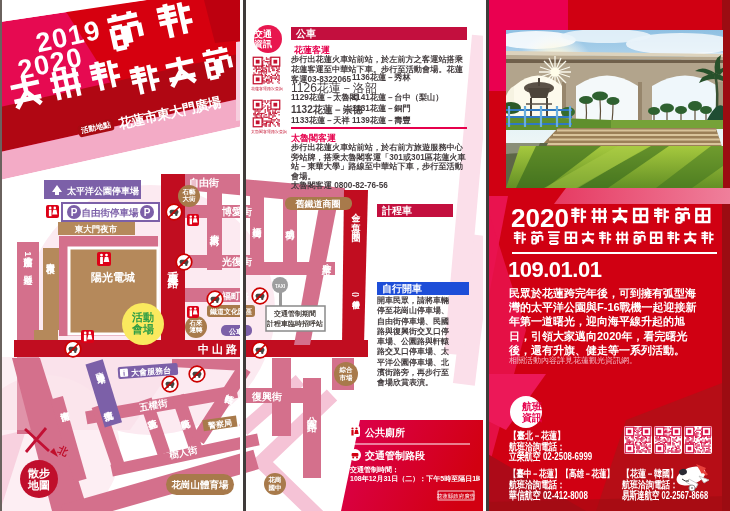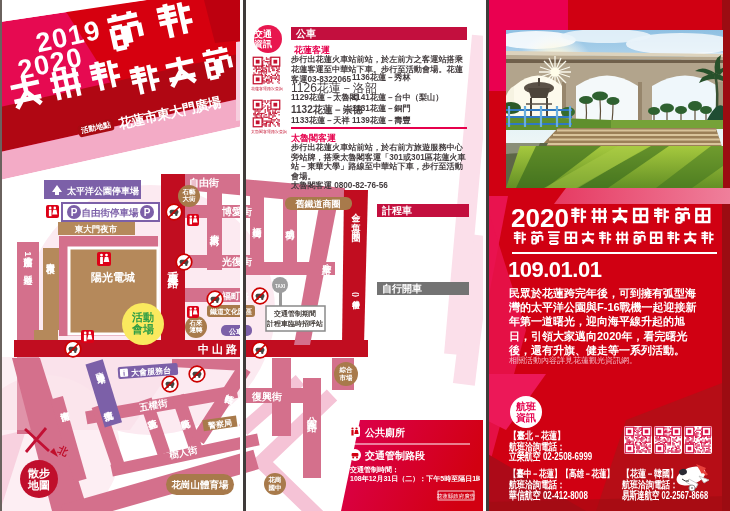--- a/index.html
+++ b/index.html
@@ -711,25 +711,26 @@
 <div class="abs" style="left:352px;top:103.0px;font-size:8.2px;color:#433c3e;font-weight:bold">1131花蓮－銅門</div>
 <div class="abs" style="left:291px;top:114.5px;font-size:8.2px;color:#433c3e;font-weight:bold">1133花蓮－天祥</div>
 <div class="abs" style="left:352px;top:114.5px;font-size:8.2px;color:#433c3e;font-weight:bold">1139花蓮－壽豐</div>
 
 <div class="abs" style="left:291px;top:127px;width:176px;height:1.5px;background:#e6004c"></div>
 
 <div class="abs" style="left:291px;top:132px;font-size:9px;font-weight:bold;color:#e6004c">太魯閣客運</div>
 
 <div class="abs" style="left:291px;top:143px;width:178px;font-size:8.2px;line-height:9.6px;color:#433c3e;font-weight:bold">步行出花蓮火車站前站，於右前方旅遊服務中心旁站牌，搭乘太魯閣客運「301或301區花蓮火車站－東華大學」路線至中華站下車，步行至活動會場。<br>太魯閣客運 0800-82-76-56</div>
 
-<div class="abs" style="left:377px;top:204px;width:92px;height:13px;background:#c30f3e;color:#fff;font-size:10px;font-weight:bold;line-height:13px;padding-left:5px;box-sizing:border-box">計程車</div>
-
-
-<div class="abs" style="left:377px;top:282px;width:92px;height:13px;background:#737373;color:#fff;font-size:10px;font-weight:bold;line-height:13px;padding-left:5px;box-sizing:border-box">自行開車</div>
-
+<div class="abs" style="left:377px;top:204px;width:76px;height:13px;background:#c30f3e;color:#fff;font-size:10px;font-weight:bold;line-height:13px;padding-left:5px;box-sizing:border-box">計程車</div>
+
+
+<div class="abs" style="left:377px;top:282px;width:92px;height:13px;background:#1d4ed8;color:#fff;font-size:10px;font-weight:bold;line-height:13px;padding-left:5px;box-sizing:border-box">自行開車</div>
+
+<div class="abs" style="left:377px;top:296px;width:76px;font-size:8px;line-height:10.3px;color:#433c3e;font-weight:bold">開車民眾，請將車輛停至花崗山停車場、自由街停車場、民國路與復興街交叉口停車場、公園路與軒轅路交叉口停車場、太平洋公園停車場、北濱街路旁，再步行至會場欣賞表演。</div>
 
 <svg class="abs" style="left:340px;top:420px" width="146" height="91" viewBox="0 0 146 91">
 <polygon points="20,0 146,0 146,91 1,91" fill="url(#boxgrad)"></polygon>
 <defs>
         <linearGradient id="boxgrad" x1="0" y1="0" x2="1" y2="0.3">
           <stop offset="0" stop-color="#dc0050"></stop>
           <stop offset="1" stop-color="#d20011"></stop>
         </linearGradient>
       </defs>
 </svg>
@@ -921,21 +922,21 @@
 
 <div class="abs" style="left:512px;top:252px;width:205px;height:1.6px;background:#fff"></div>
 
 <div class="abs w" style="left:508px;top:257px;font-size:22px;font-weight:bold;letter-spacing:-0.5px">109.01.01</div>
 
 
 <div class="abs w" style="left:509px;top:286px;width:196px;font-size:11px;line-height:14.2px;font-weight:bold">民眾於花蓮跨完年後，可到擁有弧型海灣的太平洋公園與F-16戰機一起迎接新年第一道曙光，迎向海平線升起的旭日，引領大家邁向2020年，看完曙光後，還有升旗、健走等一系列活動。</div>
 
 <div class="abs" style="left:509px;top:355px;font-size:8px;color:#f3b9c6">相關活動內容詳見花蓮觀光資訊網。</div>
 
-<div class="abs" style="left:510px;top:396px;width:32px;height:32px;border-radius:50%;background:#fff;color:#e6004c;font-size:10px;font-weight:bold;text-align:center;line-height:11px;padding-top:5px;box-sizing:border-box">航班<br>資訊</div>
+<div class="abs" style="left:510px;top:396px;width:32px;height:32px;border-radius:50%;background:#fff;color:#e6004c;font-size:10px;font-weight:bold;text-align:right;line-height:11px;padding-top:5px;box-sizing:border-box">航班<br>資訊</div>
 
 <div class="abs w" style="left:509px;top:429px;font-size:10px;font-weight:bold;white-space:nowrap;transform:scale(0.8,1);transform-origin:0 0">【臺北－花蓮】</div>
 <div class="abs w" style="left:509px;top:440px;font-size:10px;font-weight:bold;white-space:nowrap;transform:scale(0.8,1);transform-origin:0 0">航班洽詢電話：</div>
 <div class="abs w" style="left:509px;top:449px;font-size:11px;font-weight:bold;white-space:nowrap;transform:scale(0.72,1);transform-origin:0 0">立榮航空 02-2508-6999</div>
 
 <div class="abs w" style="left:509px;top:467px;font-size:10px;font-weight:bold;white-space:nowrap;transform:scale(0.75,1);transform-origin:0 0">【臺中－花蓮】【高雄－花蓮】</div>
 <div class="abs w" style="left:509px;top:478px;font-size:10px;font-weight:bold;white-space:nowrap;transform:scale(0.8,1);transform-origin:0 0">航班洽詢電話：</div>
 <div class="abs w" style="left:509px;top:488px;font-size:11px;font-weight:bold;white-space:nowrap;transform:scale(0.72,1);transform-origin:0 0">華信航空 02-412-8008</div>
 
 <div class="abs w" style="left:622px;top:467px;font-size:10px;font-weight:bold;white-space:nowrap;transform:scale(0.8,1);transform-origin:0 0">【花蓮－韓國】</div>

